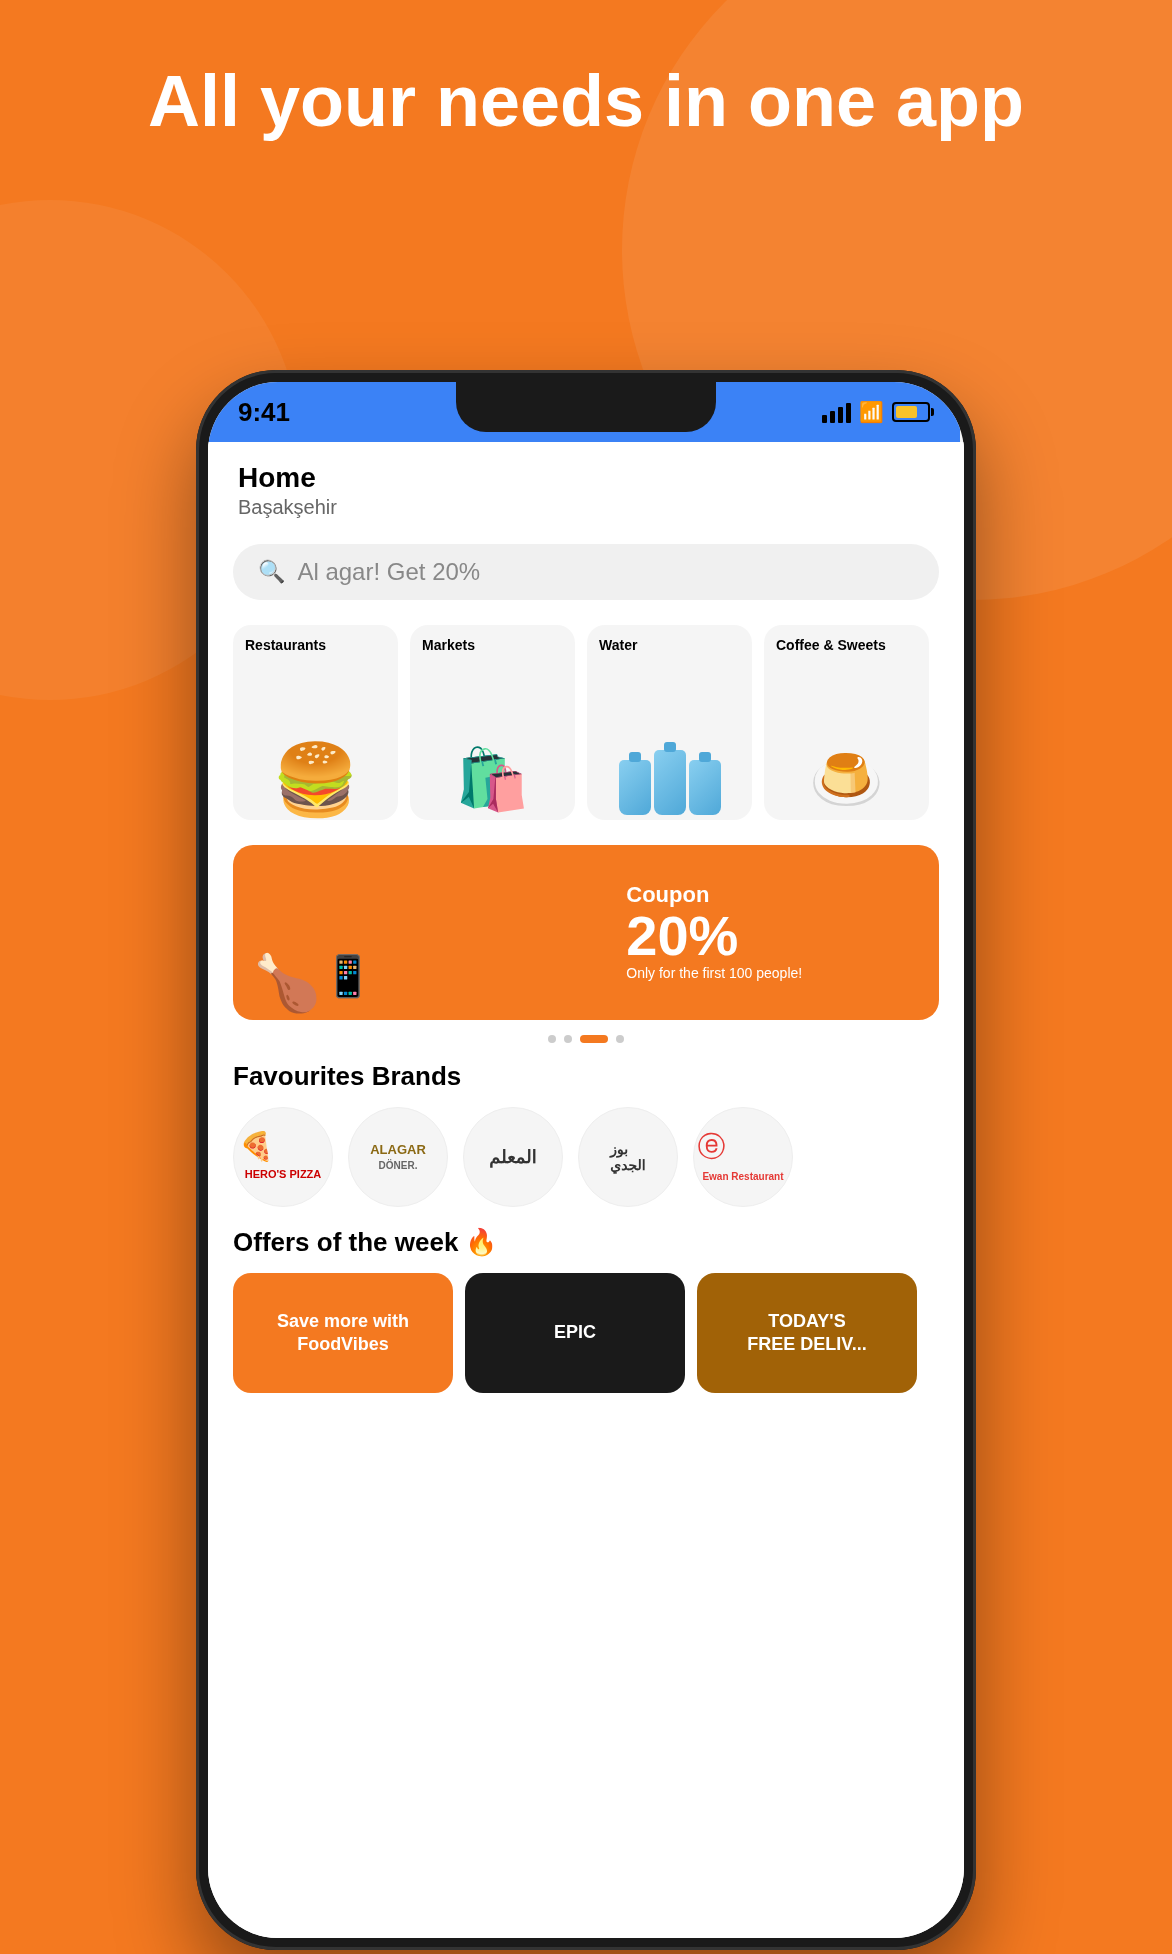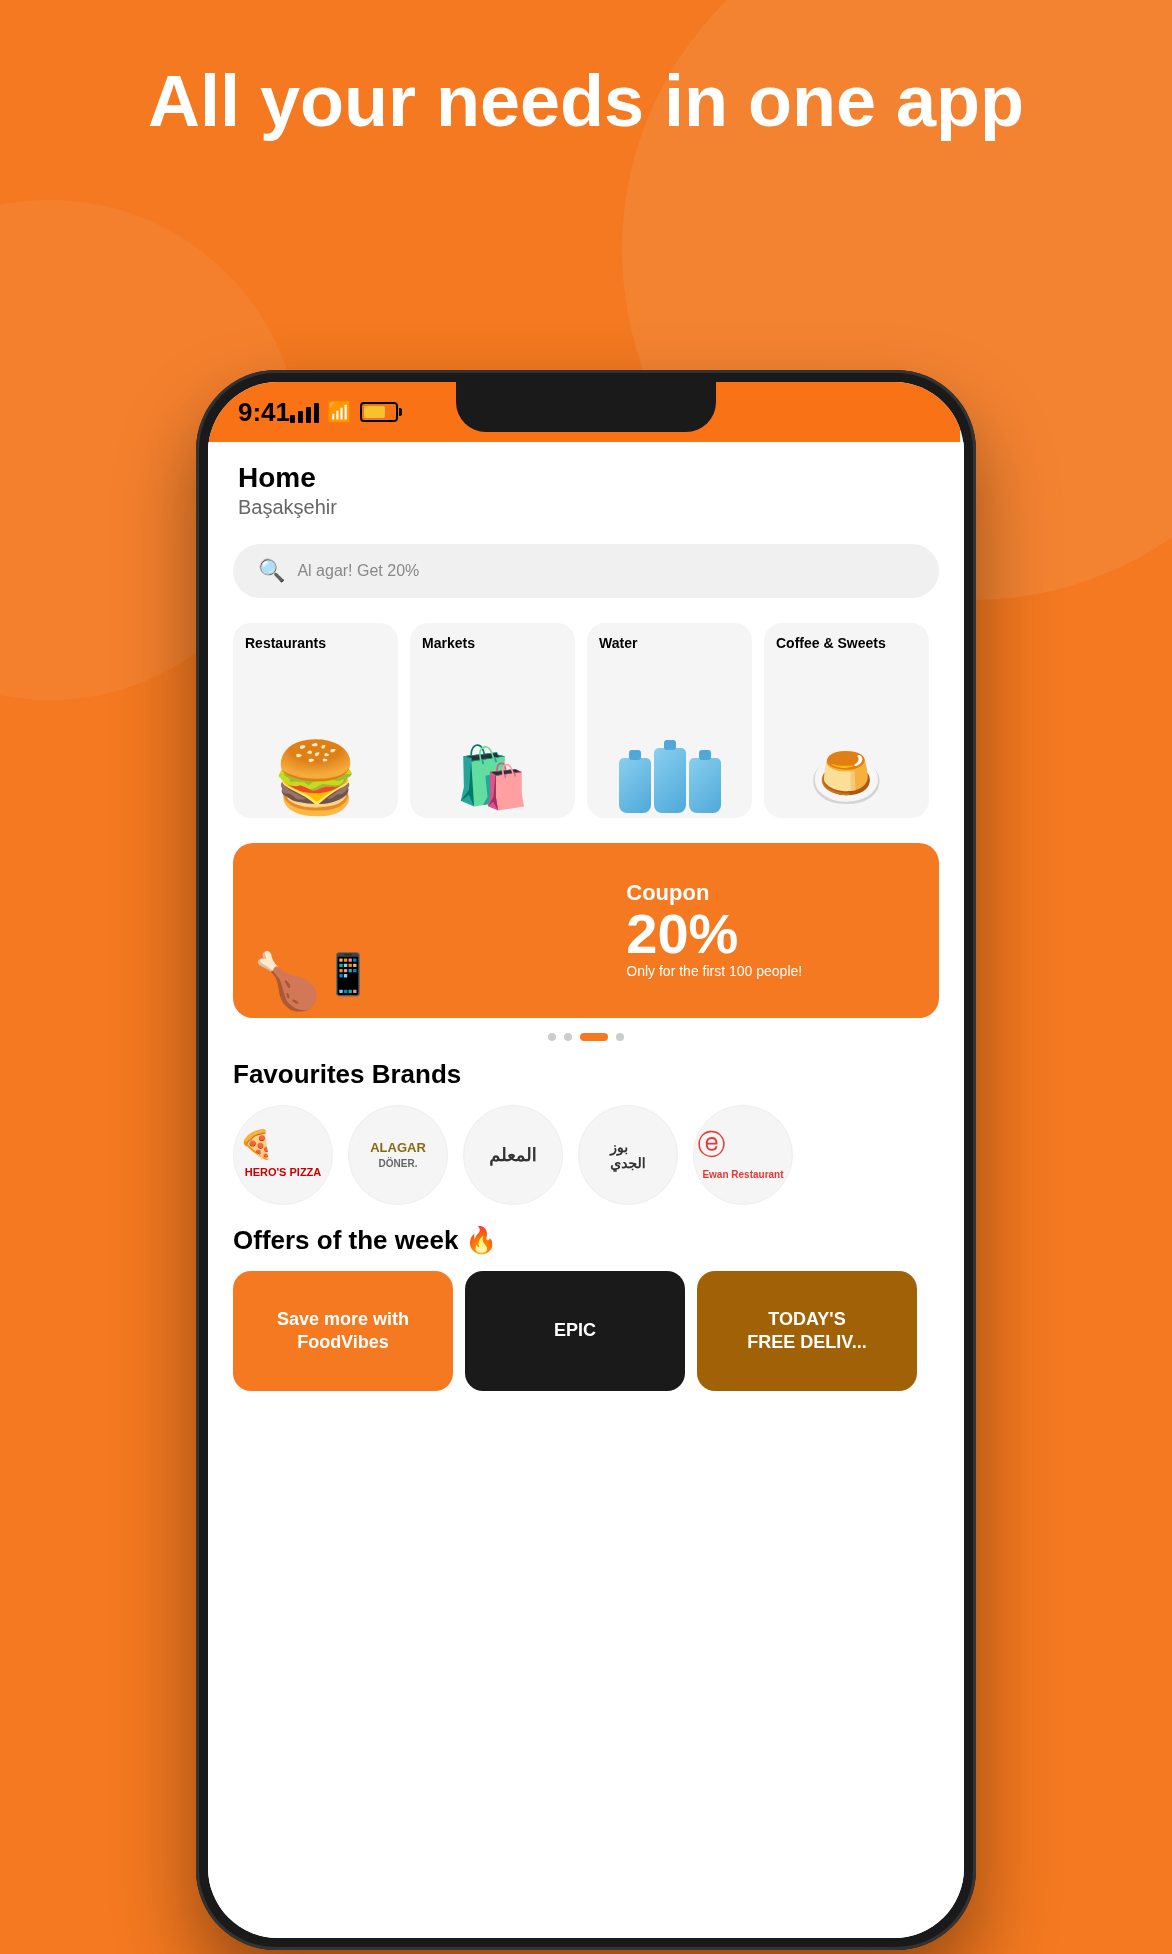--- a/index.html
+++ b/index.html
@@ -91,23 +91,24 @@
       z-index: 10;
     }
 
     
     .status-bar {
       position: absolute;
       top: 0;
       left: 0;
       right: 4px;
       height: 60px;
-      background: #f97316;
-      display: flex;
-      align-items: center;
+      background: #3b82f6;
+      display: flex;
+      align-items: center;
+      justify-content: space-between;
       padding: 0 30px;
       z-index: 5;
     }
     .status-time {
       font-size: 26px;
       font-weight: 700;
       color: #000;
     }
     .status-icons {
       display: flex;
@@ -193,21 +194,21 @@
       display: flex;
       align-items: center;
       gap: 12px;
     }
     .search-icon-wrap {
       color: #888;
       font-size: 22px;
     }
     .search-placeholder {
       color: #888;
-      font-size: 16px;
+      font-size: 24px;
     }
 
     
     .category-grid {
       display: flex;
       gap: 12px;
       padding: 10px 25px;
       overflow-x: auto;
     }
     .category-card {

